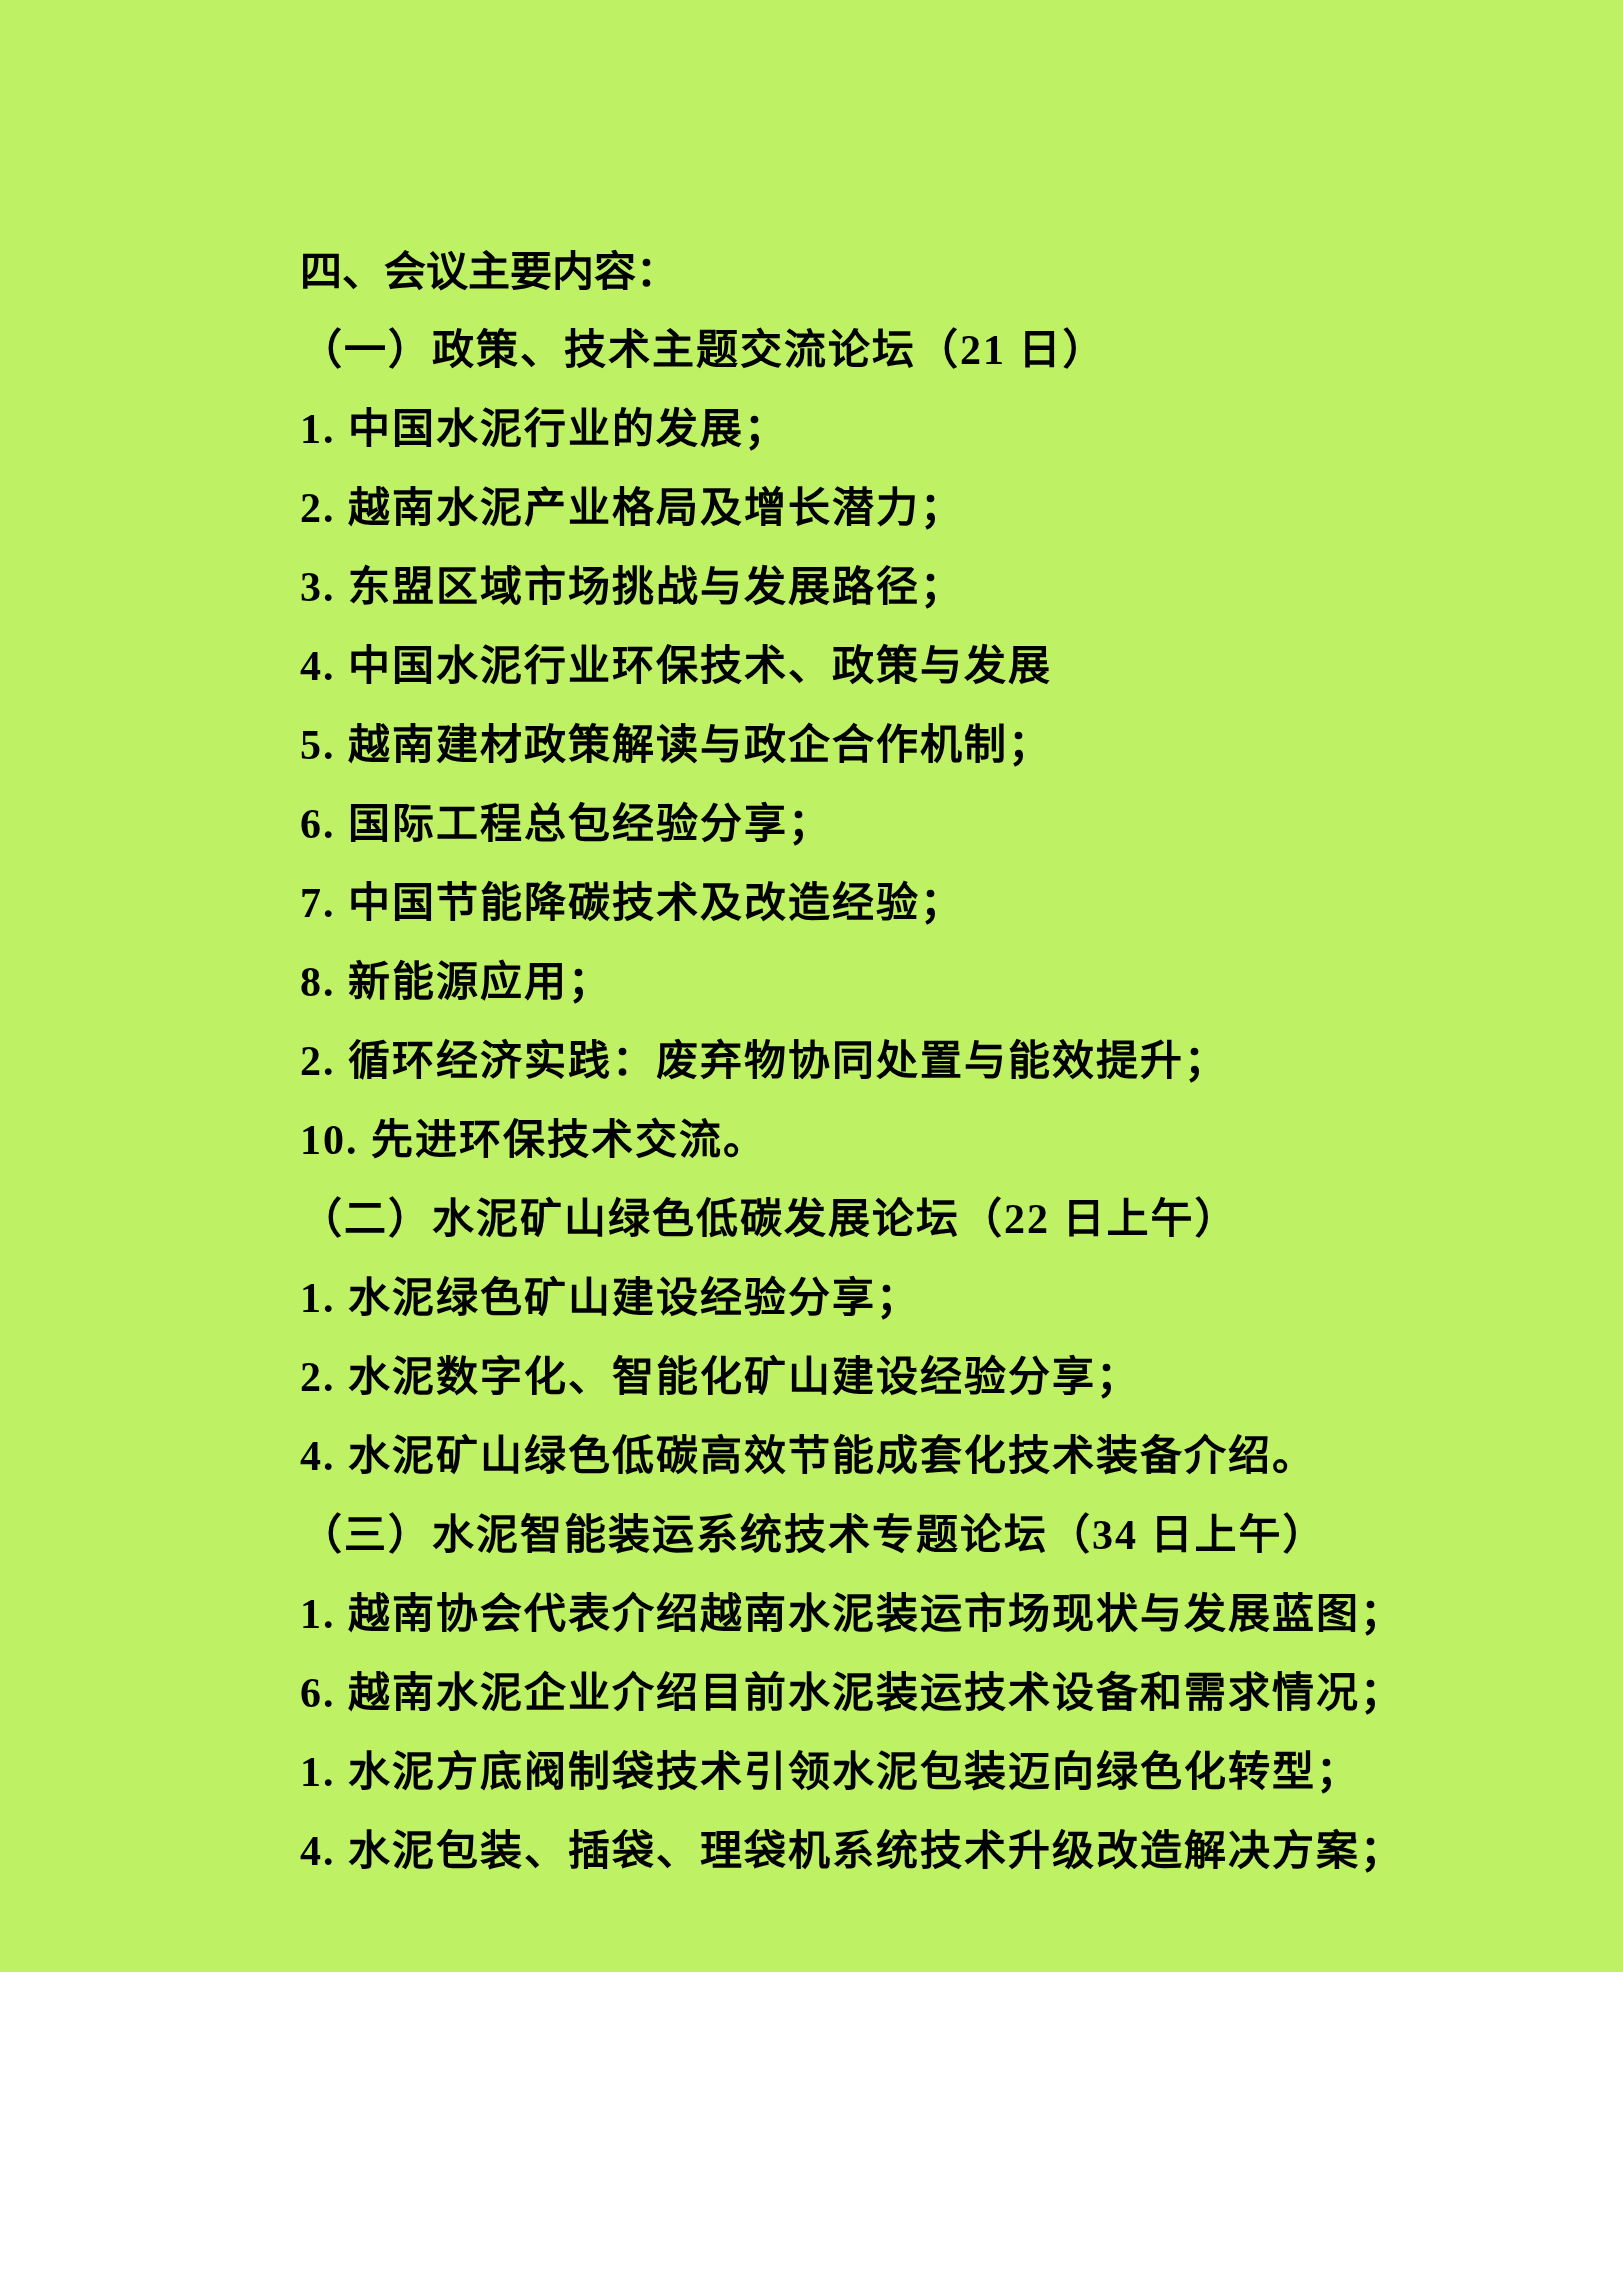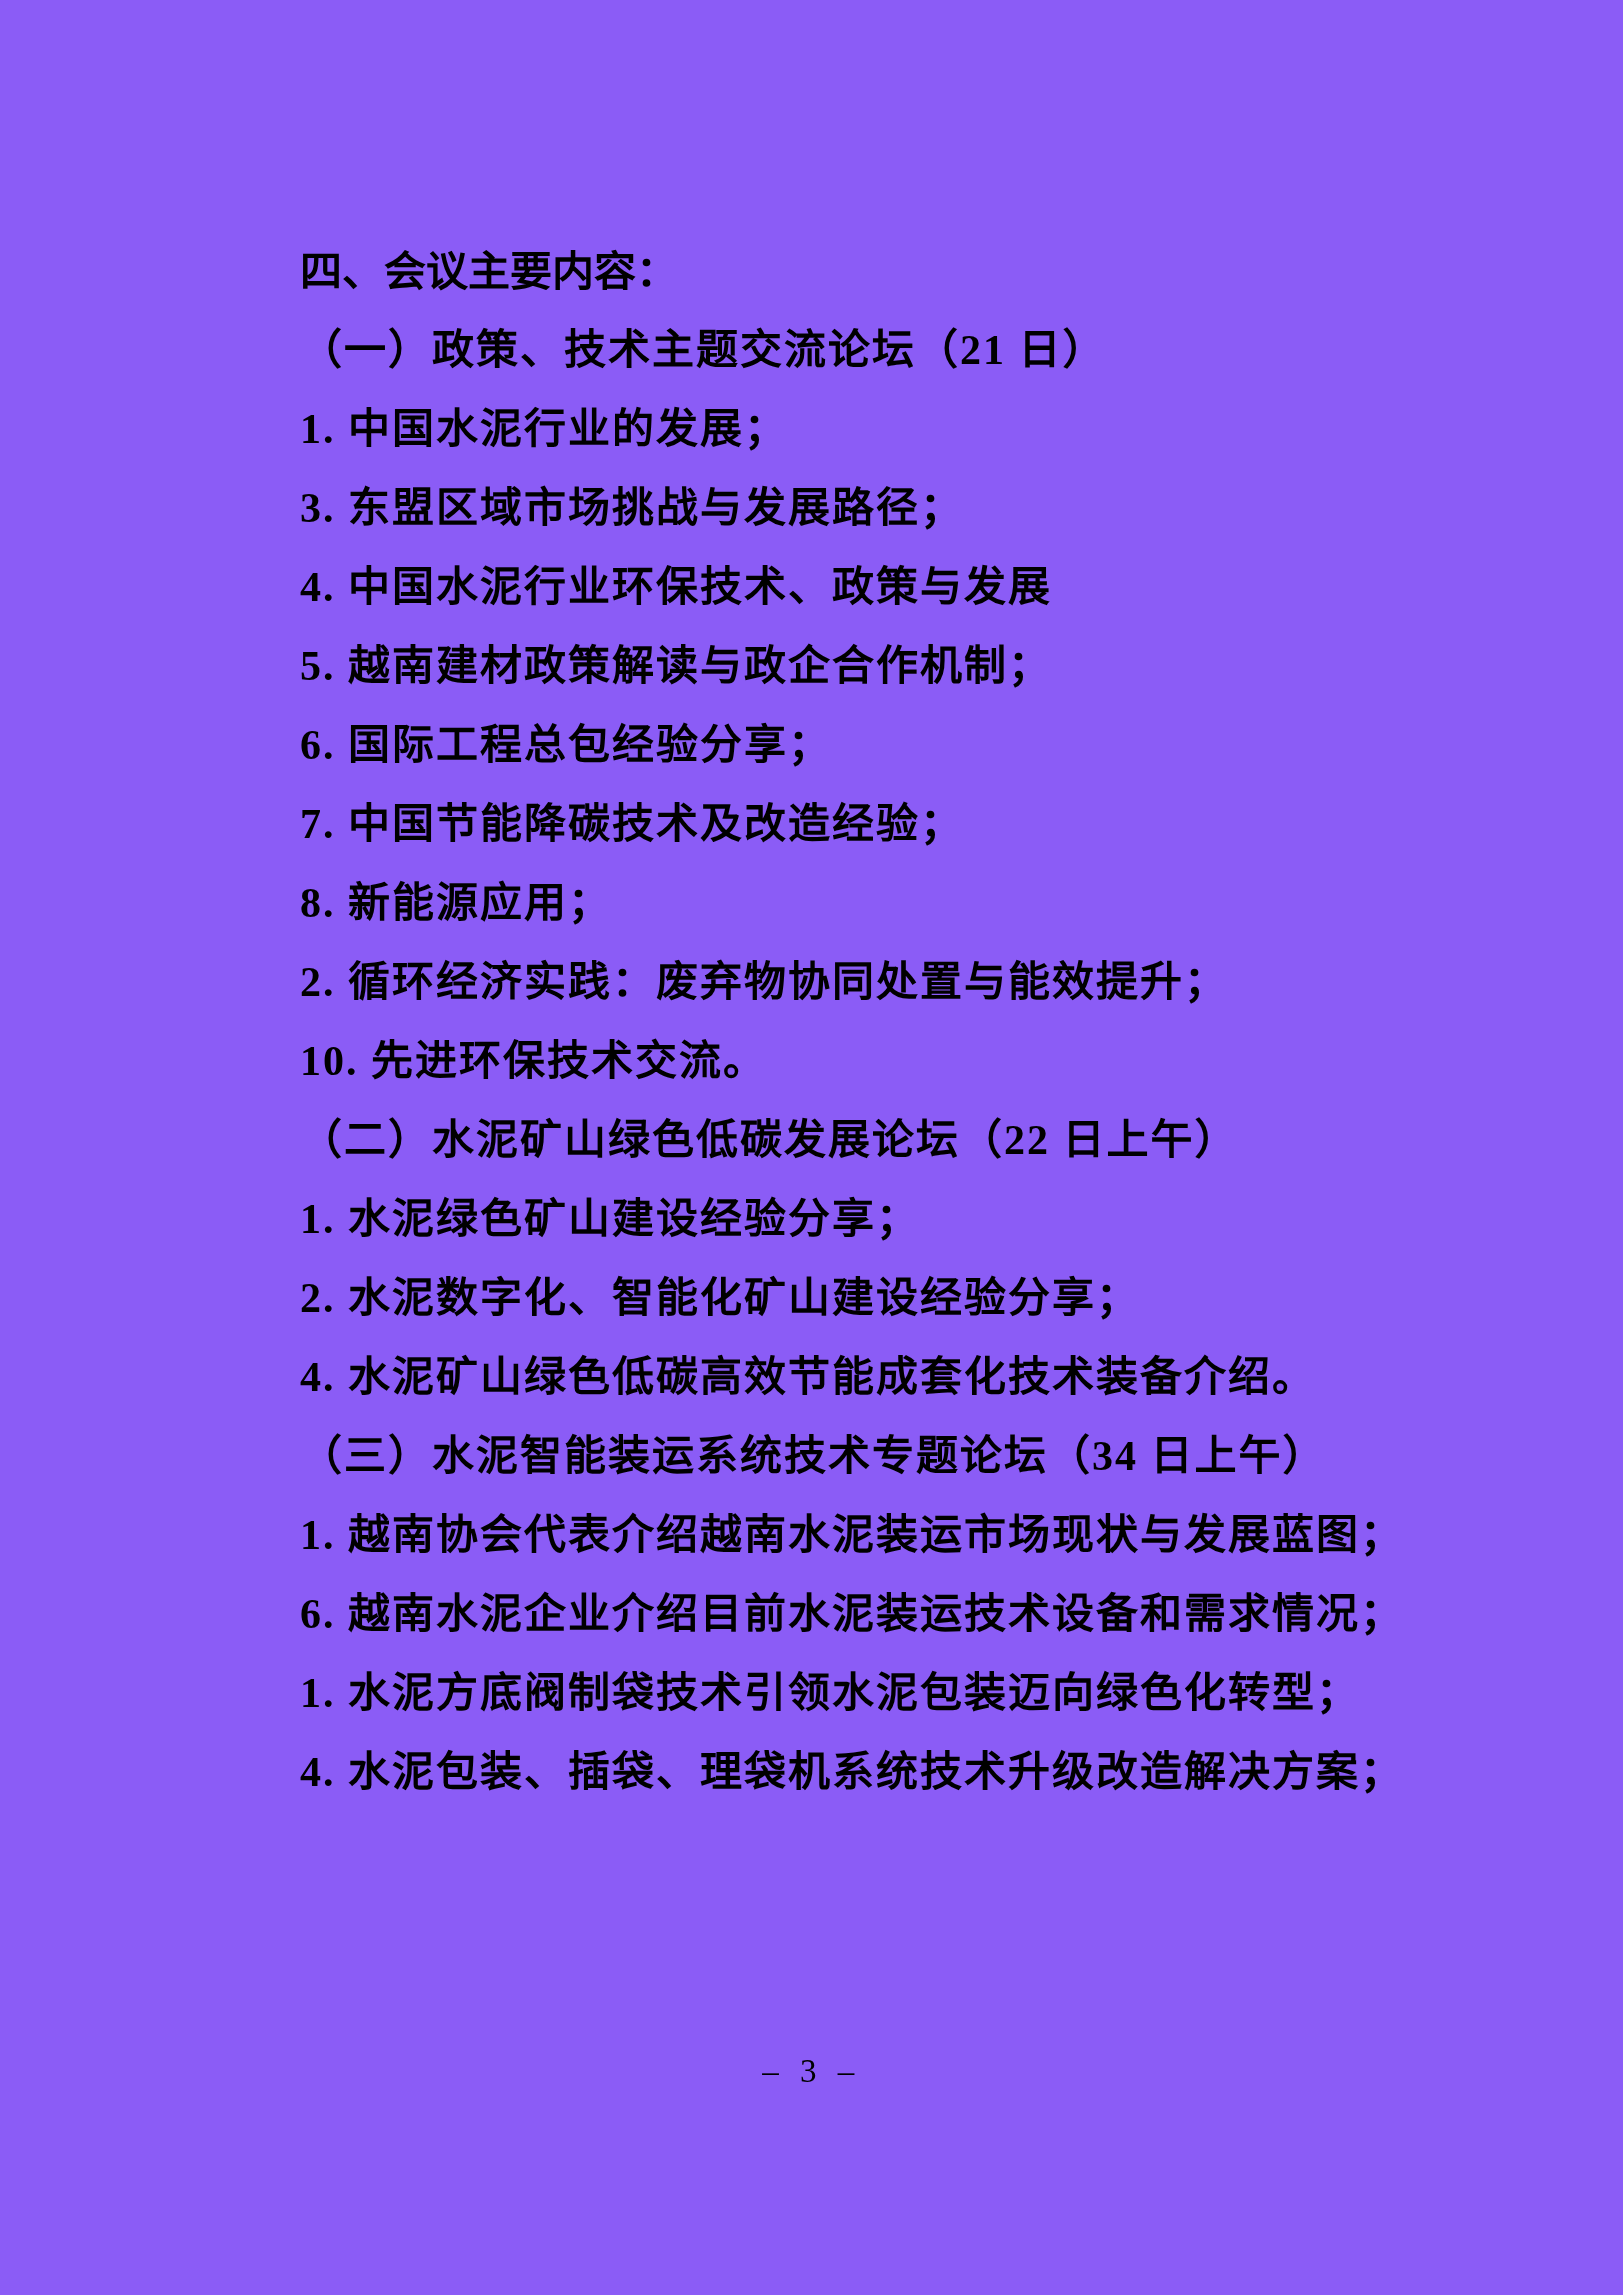--- a/index.html
+++ b/index.html
@@ -3,22 +3,22 @@
 <meta charset="utf-8">
 <style>
   html, body {
     margin: 0;
     padding: 0;
     background: #ffffff;
   }
   .page {
     position: relative;
     width: 1623px;
-    height: 2295px;
-    background: #8b5cf6;
+    height: 1972px;
+    background: #bef264;
     color: #000000;
     overflow: hidden;
     font-family: "Liberation Serif", "DejaVu Serif", serif;
   }
   .content {
     position: absolute;
     left: 300px;
     top: 232px;
     right: 249px;
   }
@@ -52,20 +52,21 @@
 </head>
 <body>
 
 <div class="page">
   <div class="content">
 
     <h1 class="doc-heading">四、会议主要内容：</h1>
 
     <p>（一）政策、技术主题交流论坛（21 日）</p>
     <p>1. 中国水泥行业的发展；</p>
+    <p>2. 越南水泥产业格局及增长潜力；</p>
     <p>3. 东盟区域市场挑战与发展路径；</p>
     <p>4. 中国水泥行业环保技术、政策与发展</p>
     <p>5. 越南建材政策解读与政企合作机制；</p>
     <p>6. 国际工程总包经验分享；</p>
     <p>7. 中国节能降碳技术及改造经验；</p>
     <p>8. 新能源应用；</p>
     <p>2. 循环经济实践：废弃物协同处置与能效提升；</p>
     <p>10. 先进环保技术交流。</p>
 
     <p>（二）水泥矿山绿色低碳发展论坛（22 日上午）</p>

